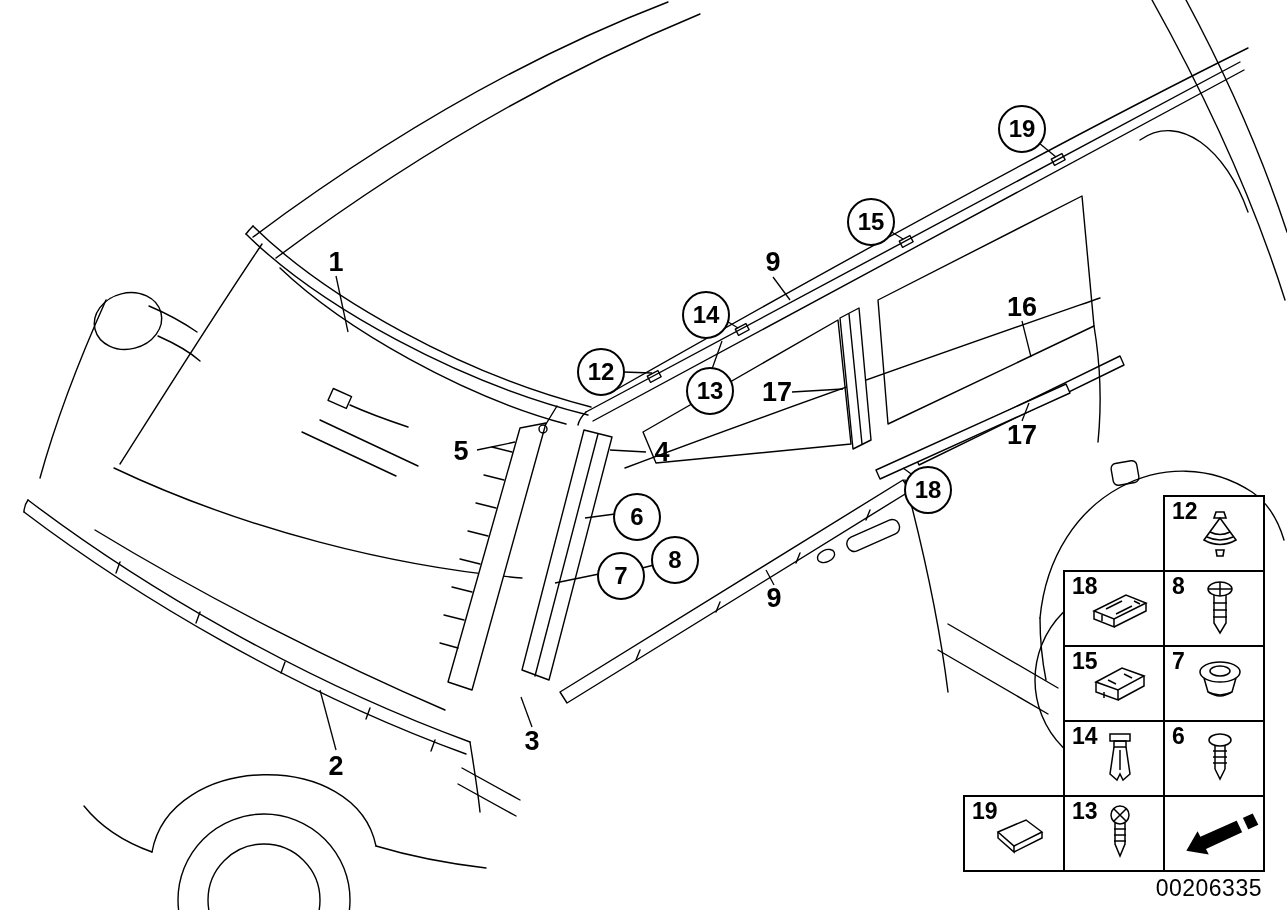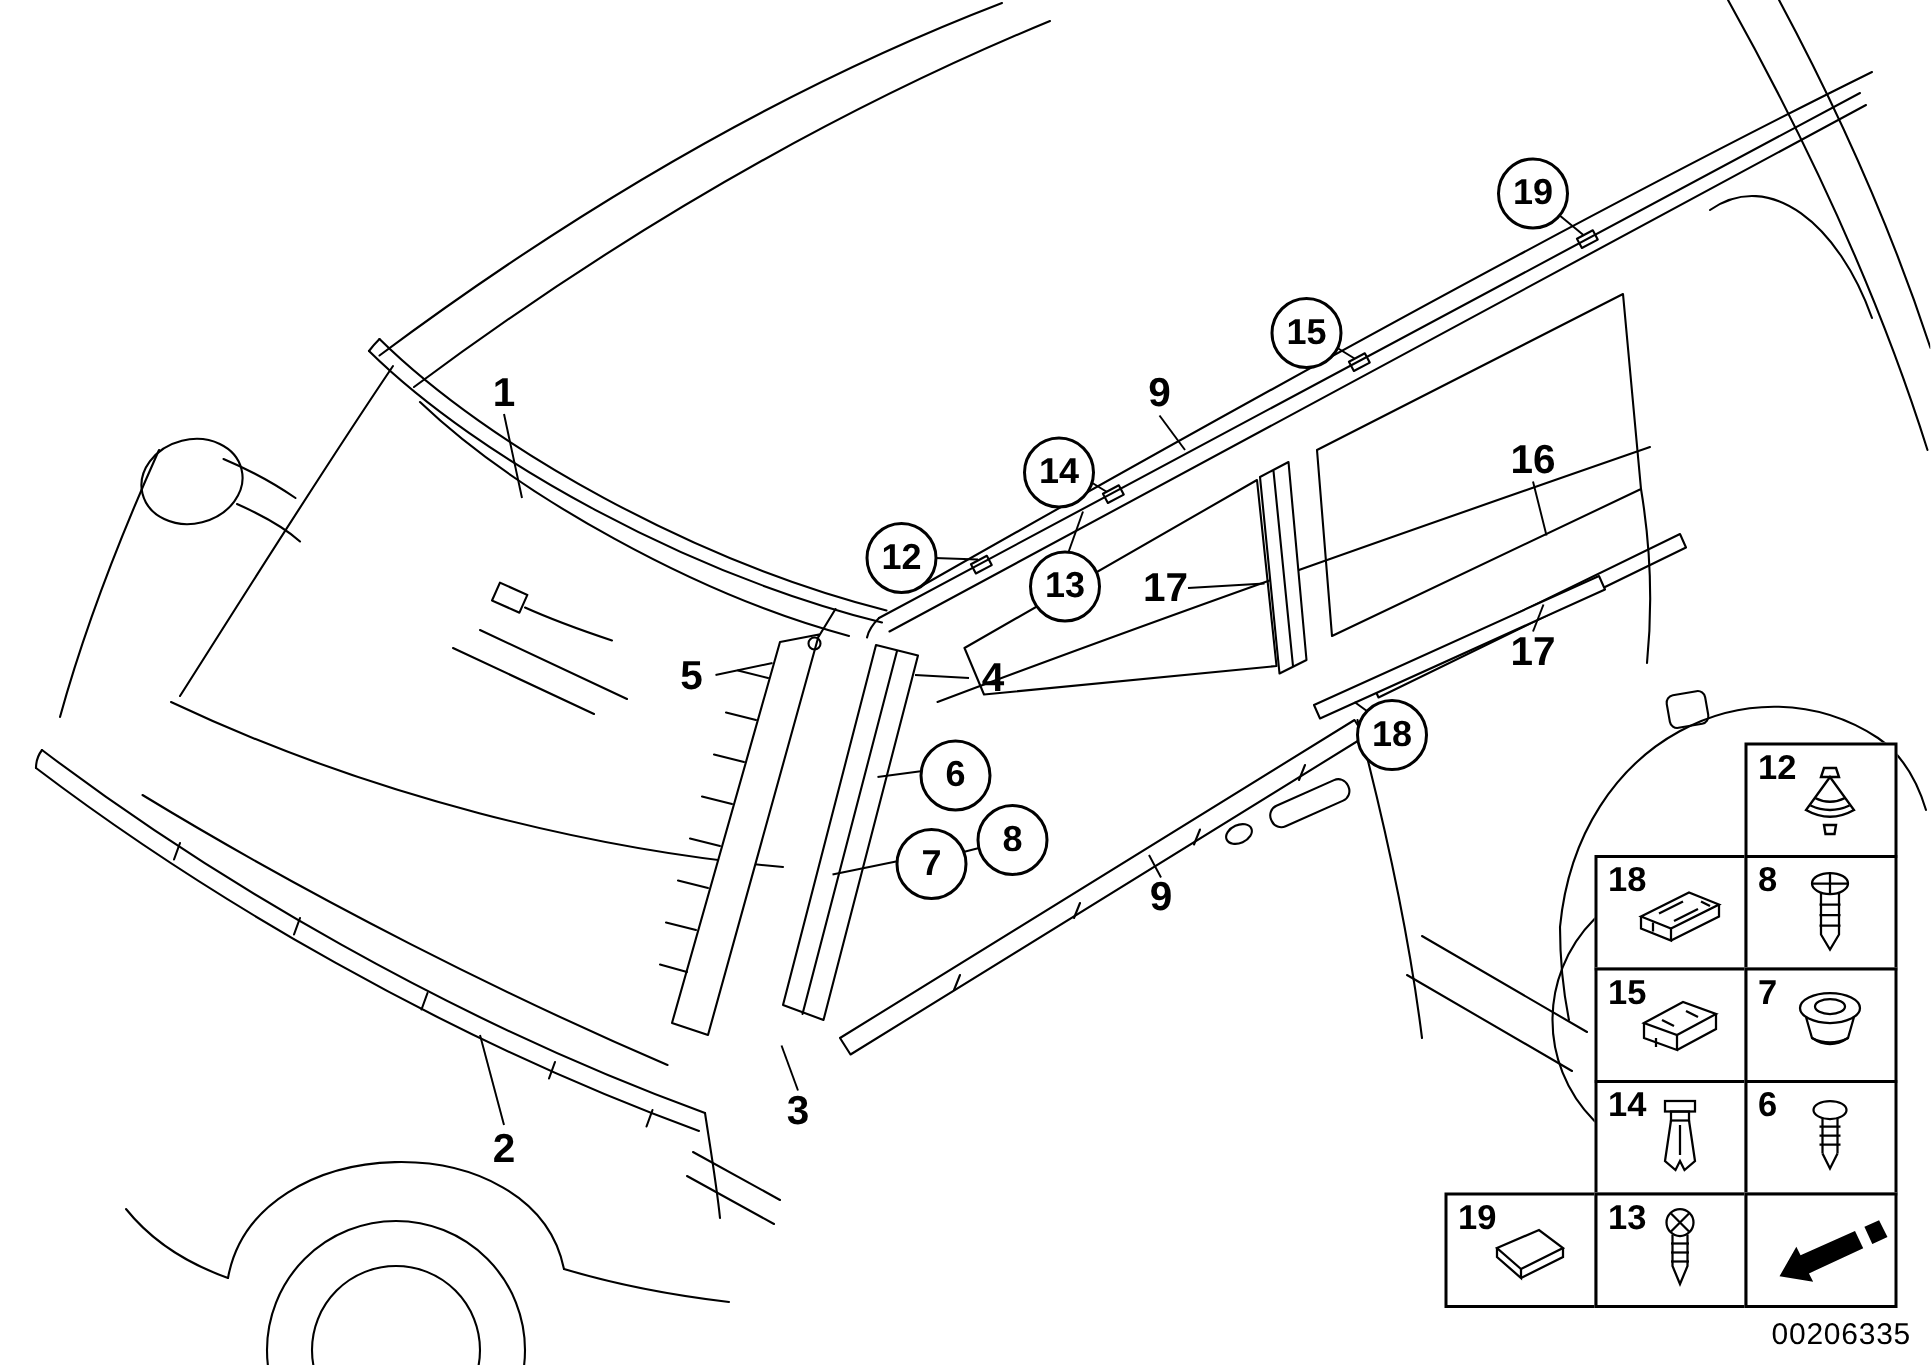--- a/index.html
+++ b/index.html
@@ -8,21 +8,21 @@
   svg.art{position:absolute;left:0;top:0;}
   .callout-plain{position:absolute;transform:translate(-50%,-50%);font-weight:bold;
     font-size:27px;line-height:1;cursor:pointer;}
   .callout-circled{position:absolute;transform:translate(-50%,-50%);width:44px;height:44px;
     border:2.5px solid #000;border-radius:50%;background:#fff;display:flex;align-items:center;
     justify-content:center;font-weight:bold;font-size:24px;cursor:pointer;}
   .legend-cell{position:absolute;border:2px solid #000;background:#fff;box-sizing:border-box;}
   .legend-num{position:absolute;top:3px;left:7px;font-weight:bold;font-size:23px;line-height:1;}
   .legend-icon{position:absolute;left:0;right:0;top:0;bottom:0;display:flex;align-items:center;
     justify-content:center;padding-left:12px;box-sizing:border-box;}
-  .image-code{position:absolute;right:13px;bottom:8px;font-size:20px;letter-spacing:.5px;}
+  .image-code{position:absolute;right:25px;bottom:8px;font-size:23px;letter-spacing:.5px;}
 </style>
 </head>
 <body>
 
 <div class="stage">
 
   <svg class="art" width="1287" height="910" viewBox="0 0 1287 910">
     <g stroke="#000" stroke-width="1.4" fill="none" stroke-linecap="round" stroke-linejoin="round">
 
       <path d="M253 237 C390 135 530 55 668 2"></path>

